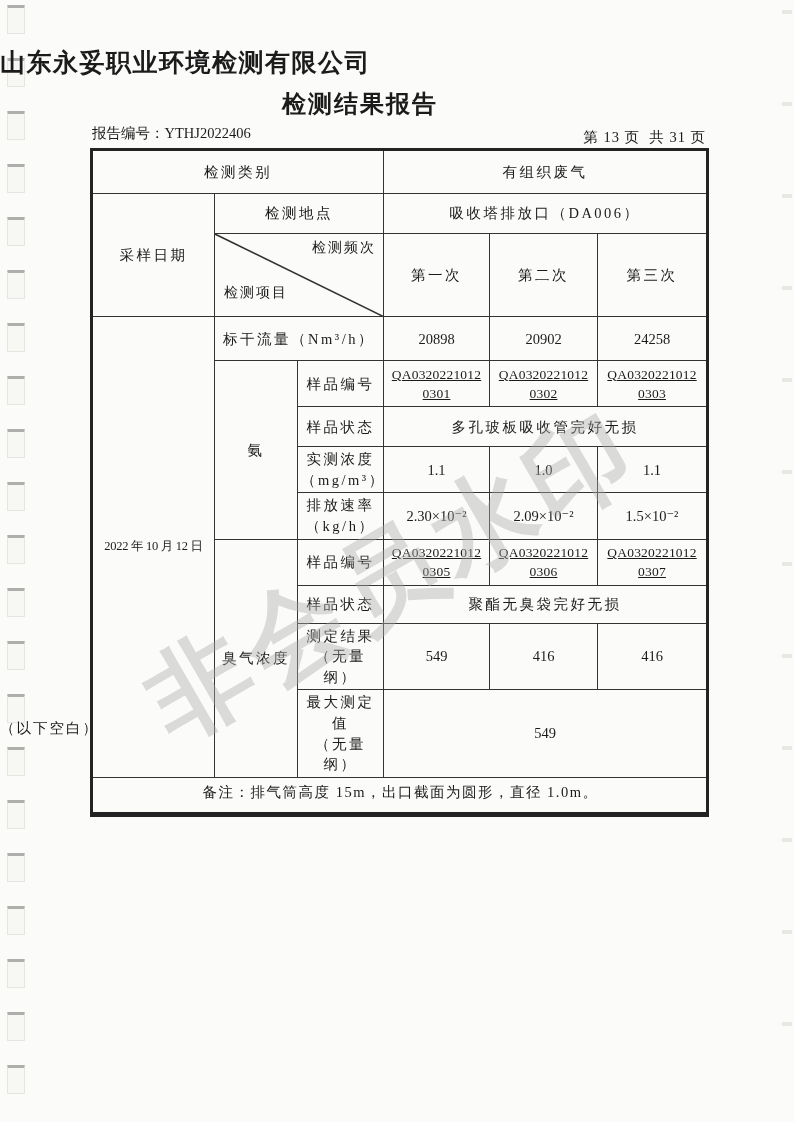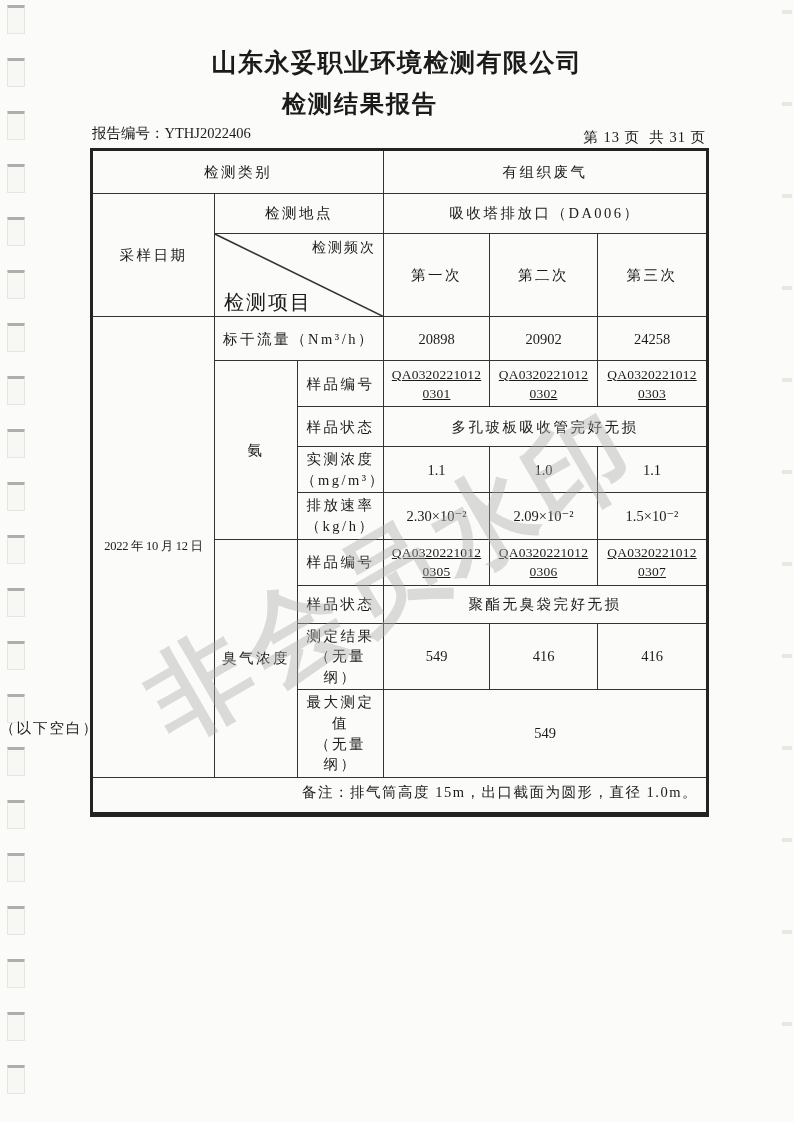--- a/index.html
+++ b/index.html
@@ -19,21 +19,21 @@
     border-top:3px solid #aeaeaa;
     border-radius:1px;
   }
   .rmark{
     position:absolute;right:2px;width:10px;height:4px;
     background:#e7e7e3;
   }
   
   .title-company{
     position:absolute;top:46px;left:0;width:794px;
-    text-align:center;font-size:25px;font-weight:bold;letter-spacing:1.5px;
+    text-align:left;font-size:25px;font-weight:bold;letter-spacing:1.5px;
   }
   .title-report{
     position:absolute;top:88px;left:0;width:720px;
     text-align:center;font-size:24px;font-weight:bold;letter-spacing:2px;
   }
   .meta-row{
     position:absolute;top:124px;left:90px;width:616px;height:22px;
     font-size:14.5px;
   }
   .report-no{position:absolute;left:2px;top:0;}
@@ -51,23 +51,23 @@
     padding:2px 3px;
     white-space:pre-line;
     overflow:hidden;
   }
   .ls2{letter-spacing:2.5px;}
   .date-cell{font-size:12.5px;letter-spacing:-0.3px;white-space:nowrap;}
   .id-cell{font-size:13.5px;letter-spacing:0.2px;text-decoration:underline;}
   .diag{position:relative;padding:0;}
   .diag svg{position:absolute;left:0;top:0;width:100%;height:100%;}
   .diag .d-top{position:absolute;top:4px;right:7px;font-size:14px;letter-spacing:2px;}
-  .diag .d-bot{position:absolute;bottom:0;left:9px;font-size:20px;letter-spacing:2px;}
+  .diag .d-bot{position:absolute;bottom:13px;left:9px;font-size:14px;letter-spacing:2px;}
   .remark-cell{
-    text-align:right;padding:2px 8px 6px 10px;
+    text-align:center;padding:2px 8px 6px 10px;
     font-size:14.5px;letter-spacing:1.5px;
   }
   .below-blank{
     position:absolute;top:719px;left:0;width:794px;
     text-align:left;font-size:14.5px;letter-spacing:2px;
   }
   
   .watermark{
     position:absolute;left:110px;top:508px;width:565px;
     text-align:center;

